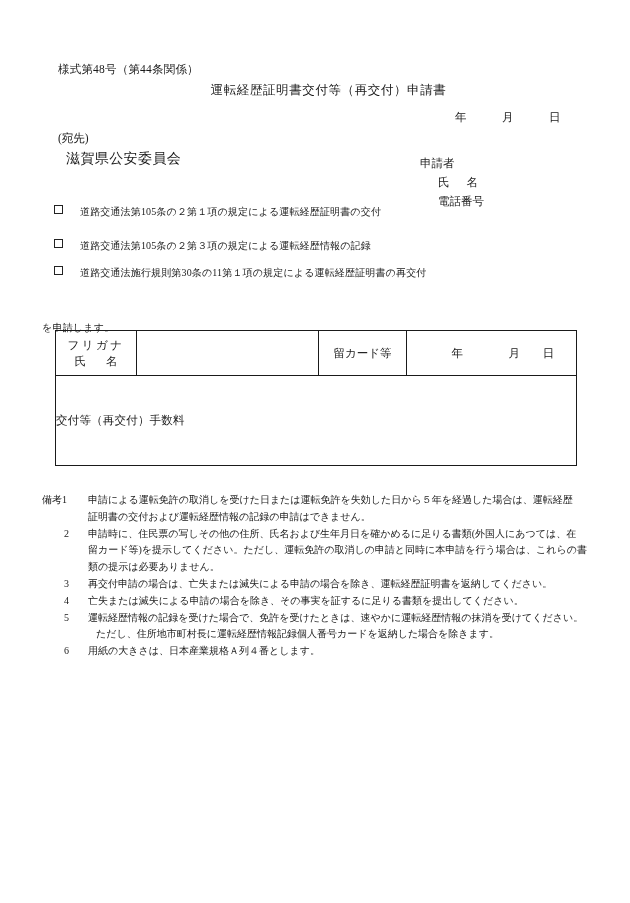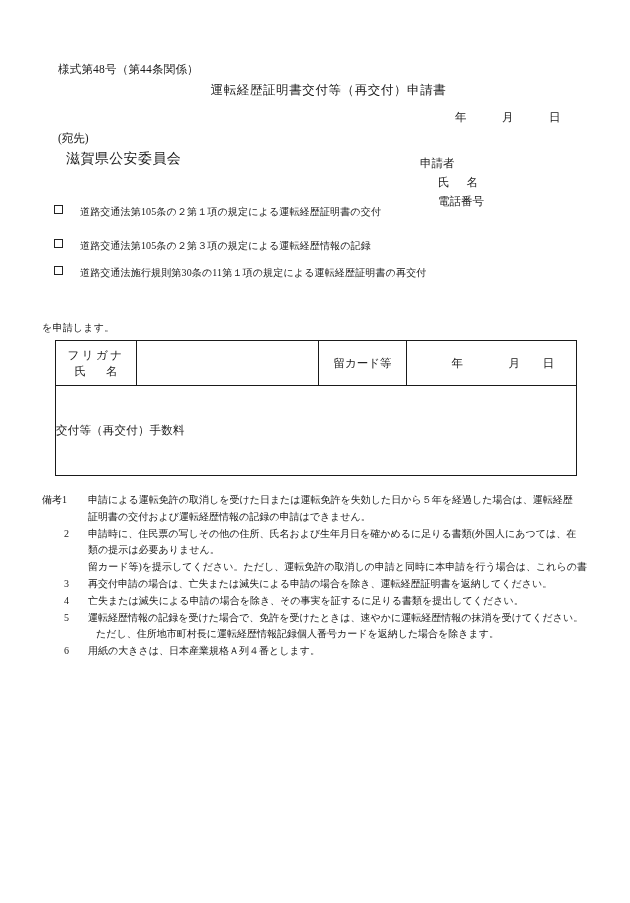--- a/index.html
+++ b/index.html
@@ -119,21 +119,21 @@
     top: 301px;
     font-size: 10px;
     letter-spacing: 0.2px;
     margin-top: 20px;
   }
 
   
   .form-table {
     position: absolute;
     left: 55px;
-    top: 340px;
+    top: 330px;
     width: 521px;
     border-collapse: collapse;
     table-layout: fixed;
     padding-left: 20px;
   }
   .form-table td {
     border: 1px solid #1a1a1a;
     font-size: 11.5px;
     padding: 0;
     vertical-align: middle;
@@ -272,22 +272,22 @@
       <div class="note-body">
         <p>申請による運転免許の取消しを受けた日または運転免許を失効した日から５年を経過した場合は、運転経歴</p>
         <p class="cont">証明書の交付および運転経歴情報の記録の申請はできません。</p>
       </div>
     </div>
 
     <div class="note-row">
       <div class="note-marker num">2</div>
       <div class="note-body">
         <p>申請時に、住民票の写しその他の住所、氏名および生年月日を確かめるに足りる書類(外国人にあつては、在</p>
+        <p class="cont">留カード等)を提示してください。ただし、運転免許の取消しの申請と同時に本申請を行う場合は、これらの書</p>
         <p class="cont">類の提示は必要ありません。</p>
-        <p class="cont">留カード等)を提示してください。ただし、運転免許の取消しの申請と同時に本申請を行う場合は、これらの書</p>
       </div>
     </div>
 
     <div class="note-row">
       <div class="note-marker num">3</div>
       <div class="note-body">
         <p>再交付申請の場合は、亡失または滅失による申請の場合を除き、運転経歴証明書を返納してください。</p>
       </div>
     </div>
 

